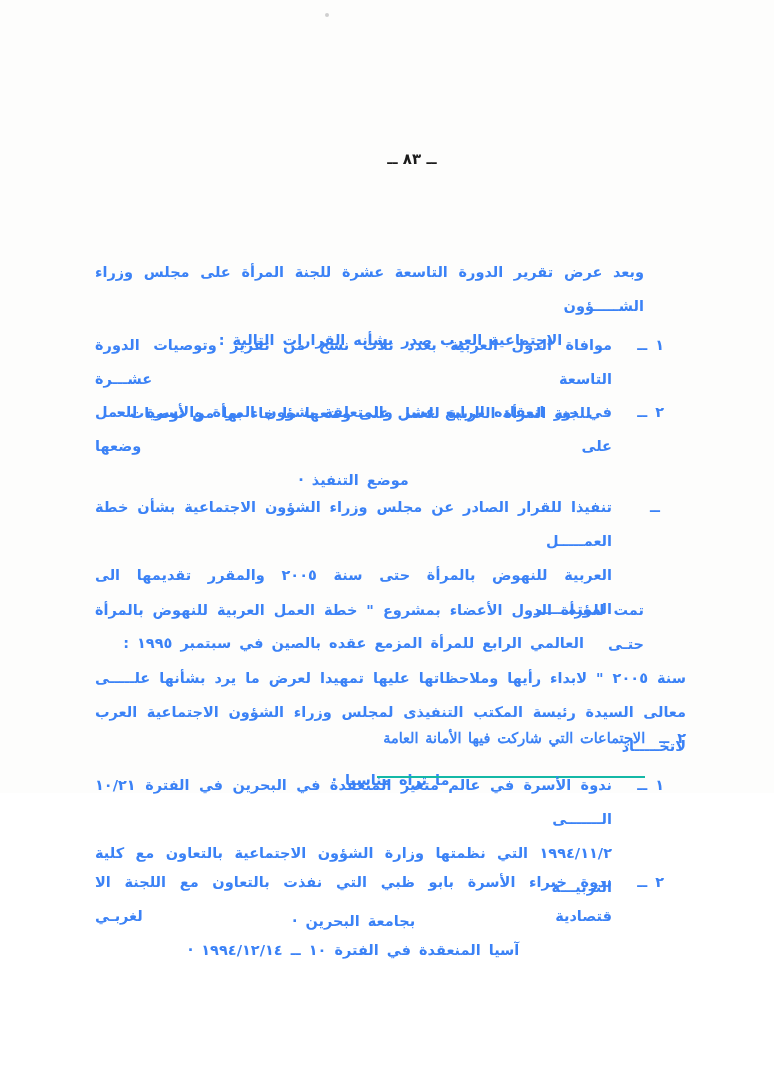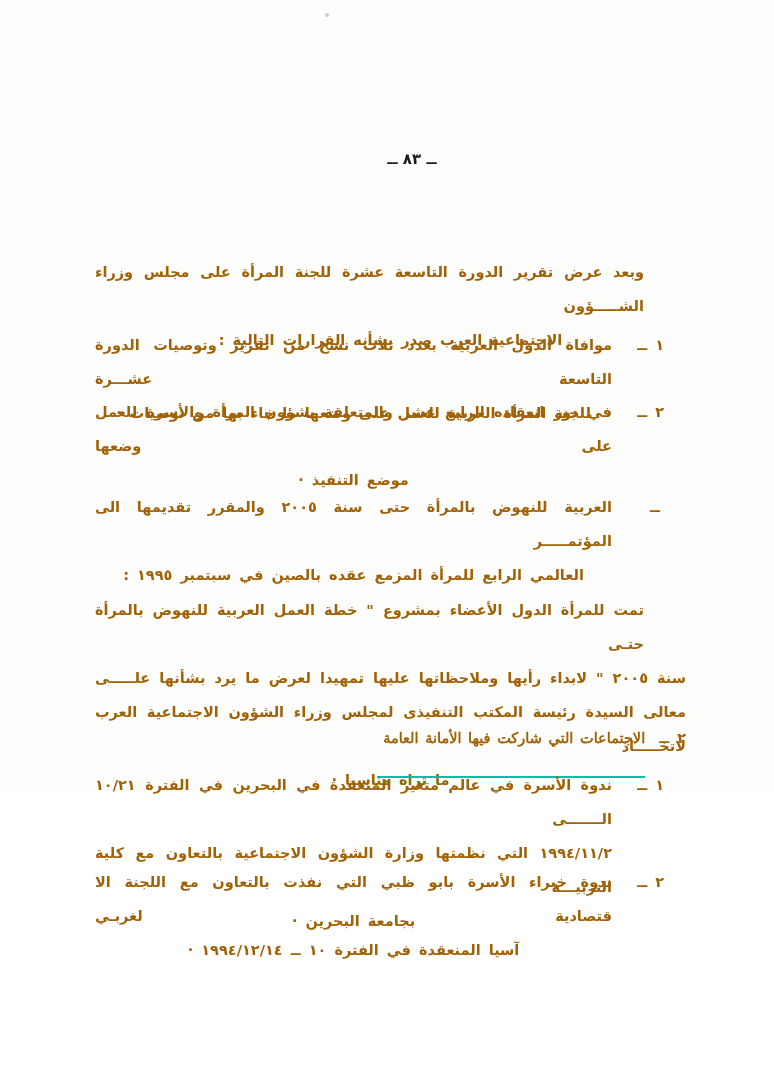--- a/index.html
+++ b/index.html
@@ -23,21 +23,21 @@
   }
   #pageno{
     position:absolute;top:150px;left:50px;right:0;
     text-align:center;
     font-size:15px;font-weight:700;letter-spacing:1px;
     color:#1b1b1b;
   }
   #textbody{
     position:absolute;top:0;right:88px;left:95px;height:100%;
     font-size:14.5px;font-weight:700;word-spacing:3px;
-    color:#a16207;
+    color:#3b82f6;
   }
   .block{position:absolute;right:0;left:0;direction:rtl;}
   .line{line-height:34px;text-align:center;}
   .line.fill{text-align:justify;text-align-last:justify;}
   .indent{padding-right:42px;}
   
   .item .text{padding-right:74px;}
   .marker{
     position:absolute;right:22px;top:0;
     line-height:34px;white-space:nowrap;
@@ -89,20 +89,21 @@
       <span class="marker">٢ ــ</span>
       <div class="text">
         <div class="line fill">في دور انعقاده الرابع عشر والمتعلقة بشؤون المرأة والأسرة للعمل على وضعها</div>
         <div class="line">موضع التنفيذ ·</div>
       </div>
     </div>
 
     <div class="block b3 item">
       <span class="marker dash-only">ــ</span>
       <div class="text">
+        <div class="line fill">تنفيذا للقرار الصادر عن مجلس وزراء الشؤون الاجتماعية بشأن خطة العمـــــل</div>
         <div class="line fill">العربية للنهوض بالمرأة حتى سنة ٢٠٠٥ والمقرر تقديمها الى المؤتمـــــر</div>
         <div class="line">العالمي الرابع للمرأة المزمع عقده بالصين في سبتمبر ١٩٩٥ :</div>
       </div>
     </div>
 
     <div class="block b4">
       <div class="line fill indent">تمت للمرأة الدول الأعضاء بمشروع " خطة العمل العربية للنهوض بالمرأة حتـى</div>
       <div class="line fill">سنة ٢٠٠٥ " لابداء رأيها وملاحظاتها عليها تمهيدا لعرض ما يرد بشأنها علـــــى</div>
       <div class="line fill">معالى السيدة رئيسة المكتب التنفيذى لمجلس وزراء الشؤون الاجتماعية العرب لاتخـــــاذ</div>
       <div class="line">ما تراه مناسبا ·</div>

